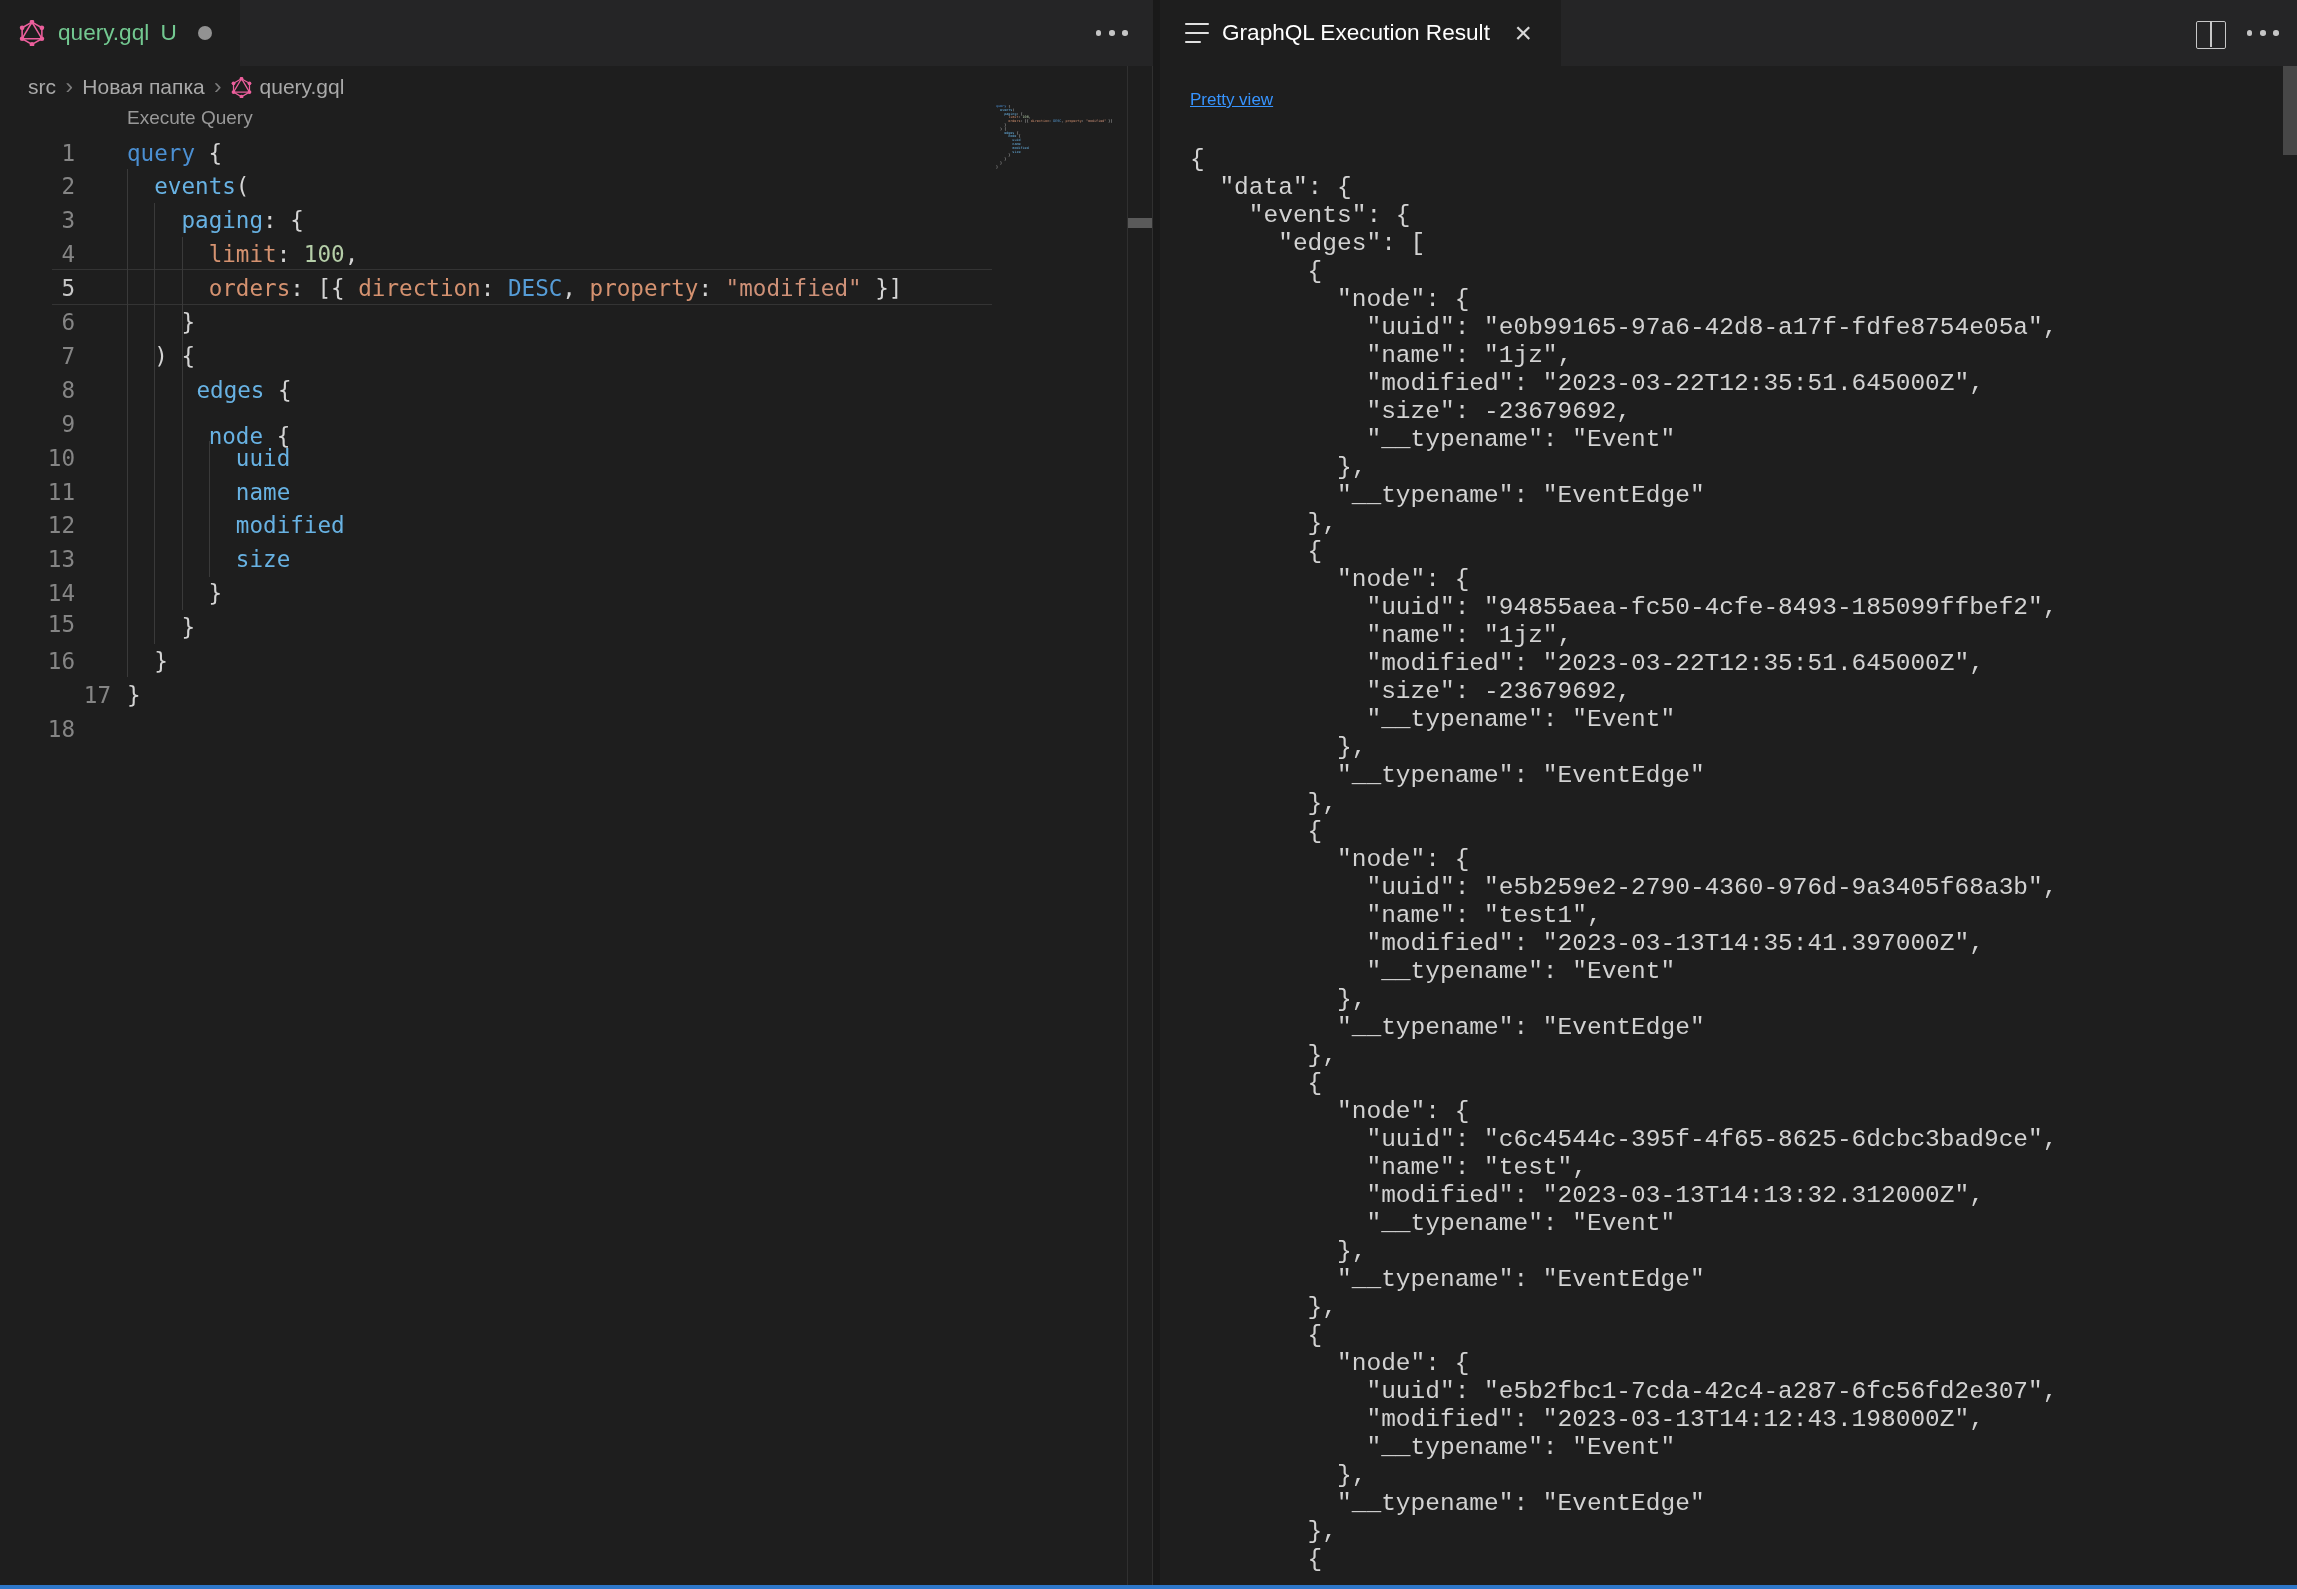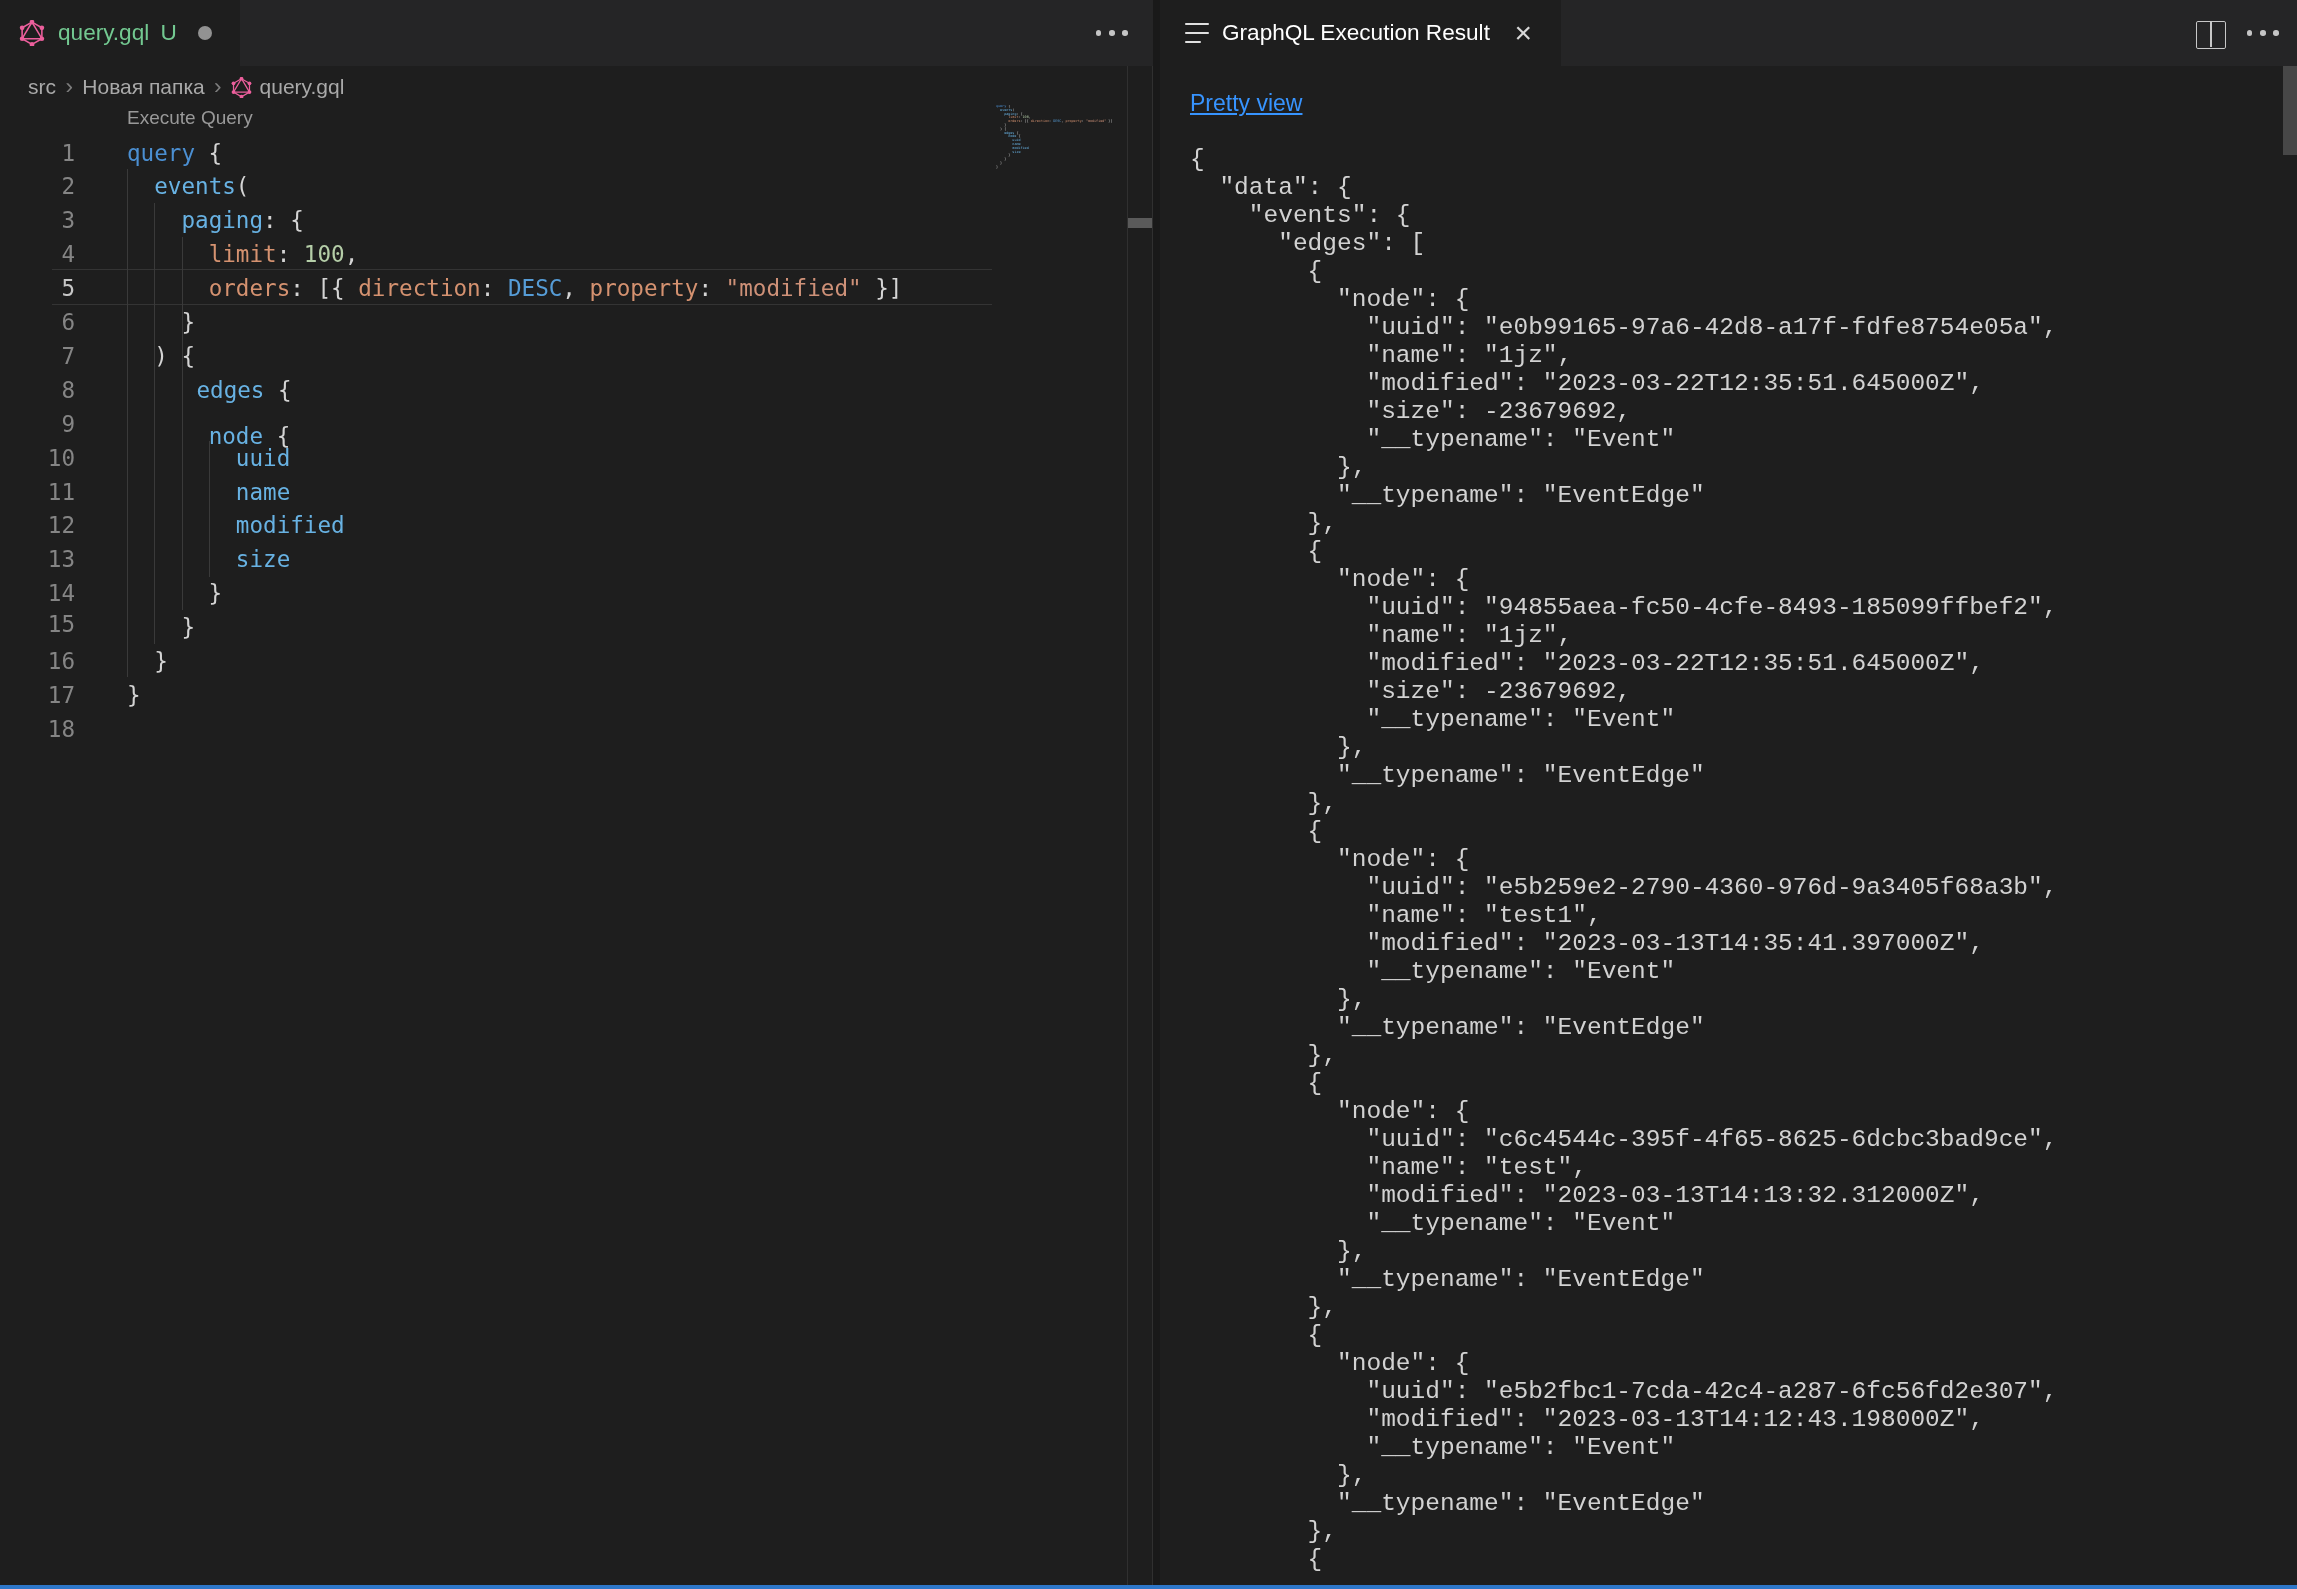--- a/index.html
+++ b/index.html
@@ -65,21 +65,21 @@
   
   .minimap { position:absolute; left:996px; top:105px; width:122px; height:72px; overflow:hidden; }
   .minimap pre { font-family:"DejaVu Sans Mono", monospace; font-size:3.4px; line-height:3.8px; white-space:pre; }
 
   
   .scroll-strip { position:absolute; left:1127px; top:66px; width:26px; height:1519px;
                   border-left:0.9px solid #303030; border-right:0.9px solid #303030; }
   .scroll-strip .thumb { position:absolute; left:0; top:152px; width:100%; height:10.4px; background:#5a5a5a; }
 
   
-  .pretty-link { position:absolute; left:30px; top:90px; font-size:23px; color:#3794ff;
+  .pretty-link { position:absolute; left:30px; top:90px; font-size:17px; color:#3794ff;
                  text-decoration:underline; cursor:pointer; }
   .result-json { position:absolute; left:30px; top:146px; width:1092px; height:1439px; overflow:hidden;
                  font-family:"Liberation Mono", monospace; font-size:24.5px; line-height:28px;
                  color:#d2d2d2; white-space:pre; }
   .right-scroll-thumb { position:absolute; left:1123px; top:66px; width:14px; height:89px; background:#474747; }
 
   
   .bottom-bar { position:absolute; left:0; top:1585px; width:2298px; height:4.7px; background:#2e77c9; }
 </style>
 </head>
@@ -164,21 +164,21 @@
           <div class="gutter-num" style="top: 339px;">7</div>
           <div class="gutter-num" style="top: 373px;">8</div>
           <div class="gutter-num" style="top: 407px;">9</div>
           <div class="gutter-num" style="top: 441px;">10</div>
           <div class="gutter-num" style="top: 475px;">11</div>
           <div class="gutter-num" style="top: 508px;">12</div>
           <div class="gutter-num" style="top: 542px;">13</div>
           <div class="gutter-num" style="top: 576px;">14</div>
           <div class="gutter-num" style="top: 607px; text-align: right;">15</div>
           <div class="gutter-num" style="top: 644px;">16</div>
-          <div class="gutter-num" style="top: 678px;">17</div>
+          <div class="gutter-num" style="top: 678px; margin-left: 36px;">17</div>
           <div class="gutter-num" style="top: 712px;">18</div>
         </div>
       <div id="code-lines">
           <div class="code-line" style="top: 136px;"><span class="tk-k">query</span><span class="tk-p"> {</span></div>
           <div class="code-line" style="top: 169px;"><span class="tk-p">  </span><span class="tk-f">events</span><span class="tk-p">(</span></div>
           <div class="code-line" style="top: 203px;"><span class="tk-p">    </span><span class="tk-f">paging</span><span class="tk-p">: {</span></div>
           <div class="code-line" style="top: 237px;"><span class="tk-p">      </span><span class="tk-a">limit</span><span class="tk-p">: </span><span class="tk-n">100</span><span class="tk-p">,</span></div>
           <div class="code-line" style="top: 271px;"><span class="tk-p">      </span><span class="tk-a">orders</span><span class="tk-p">: [{ </span><span class="tk-a">direction</span><span class="tk-p">: </span><span class="tk-e">DESC</span><span class="tk-p">, </span><span class="tk-a">property</span><span class="tk-p">: </span><span class="tk-s">"modified"</span><span class="tk-p"> }]</span></div>
           <div class="code-line" style="top: 305px;"><span class="tk-p">    }</span></div>
           <div class="code-line" style="top: 339px;"><span class="tk-p">  ) {</span></div>

